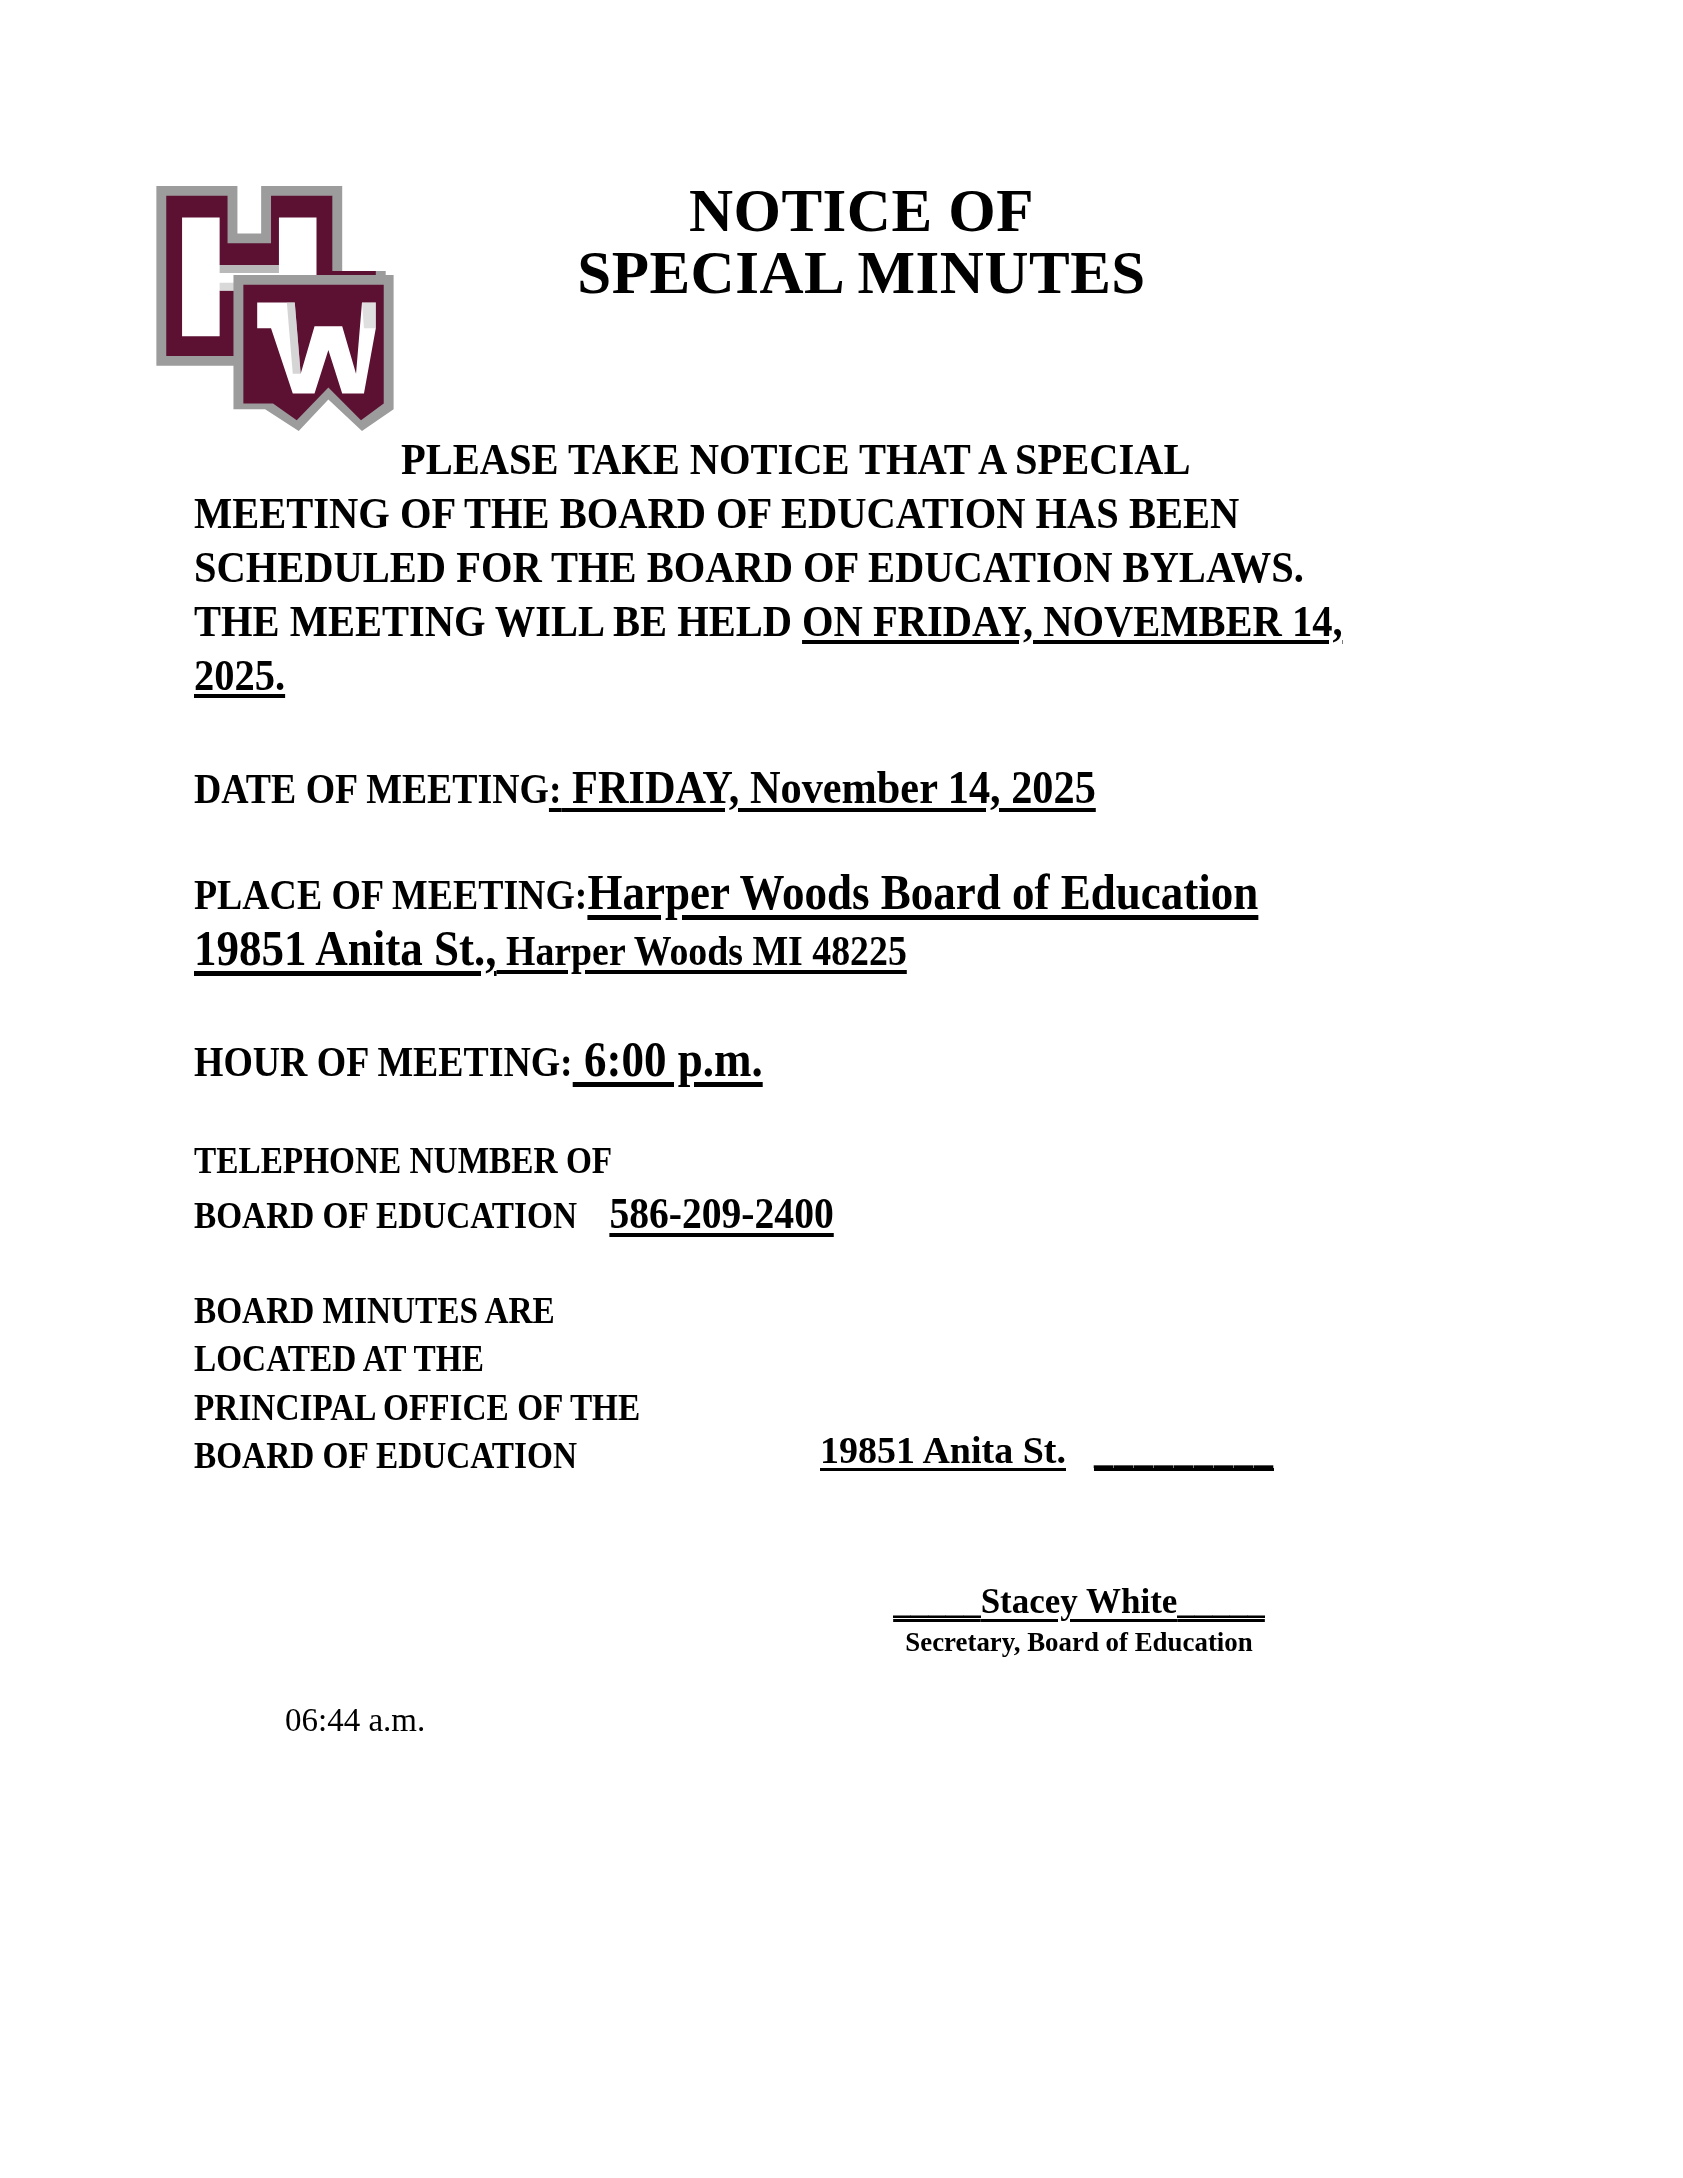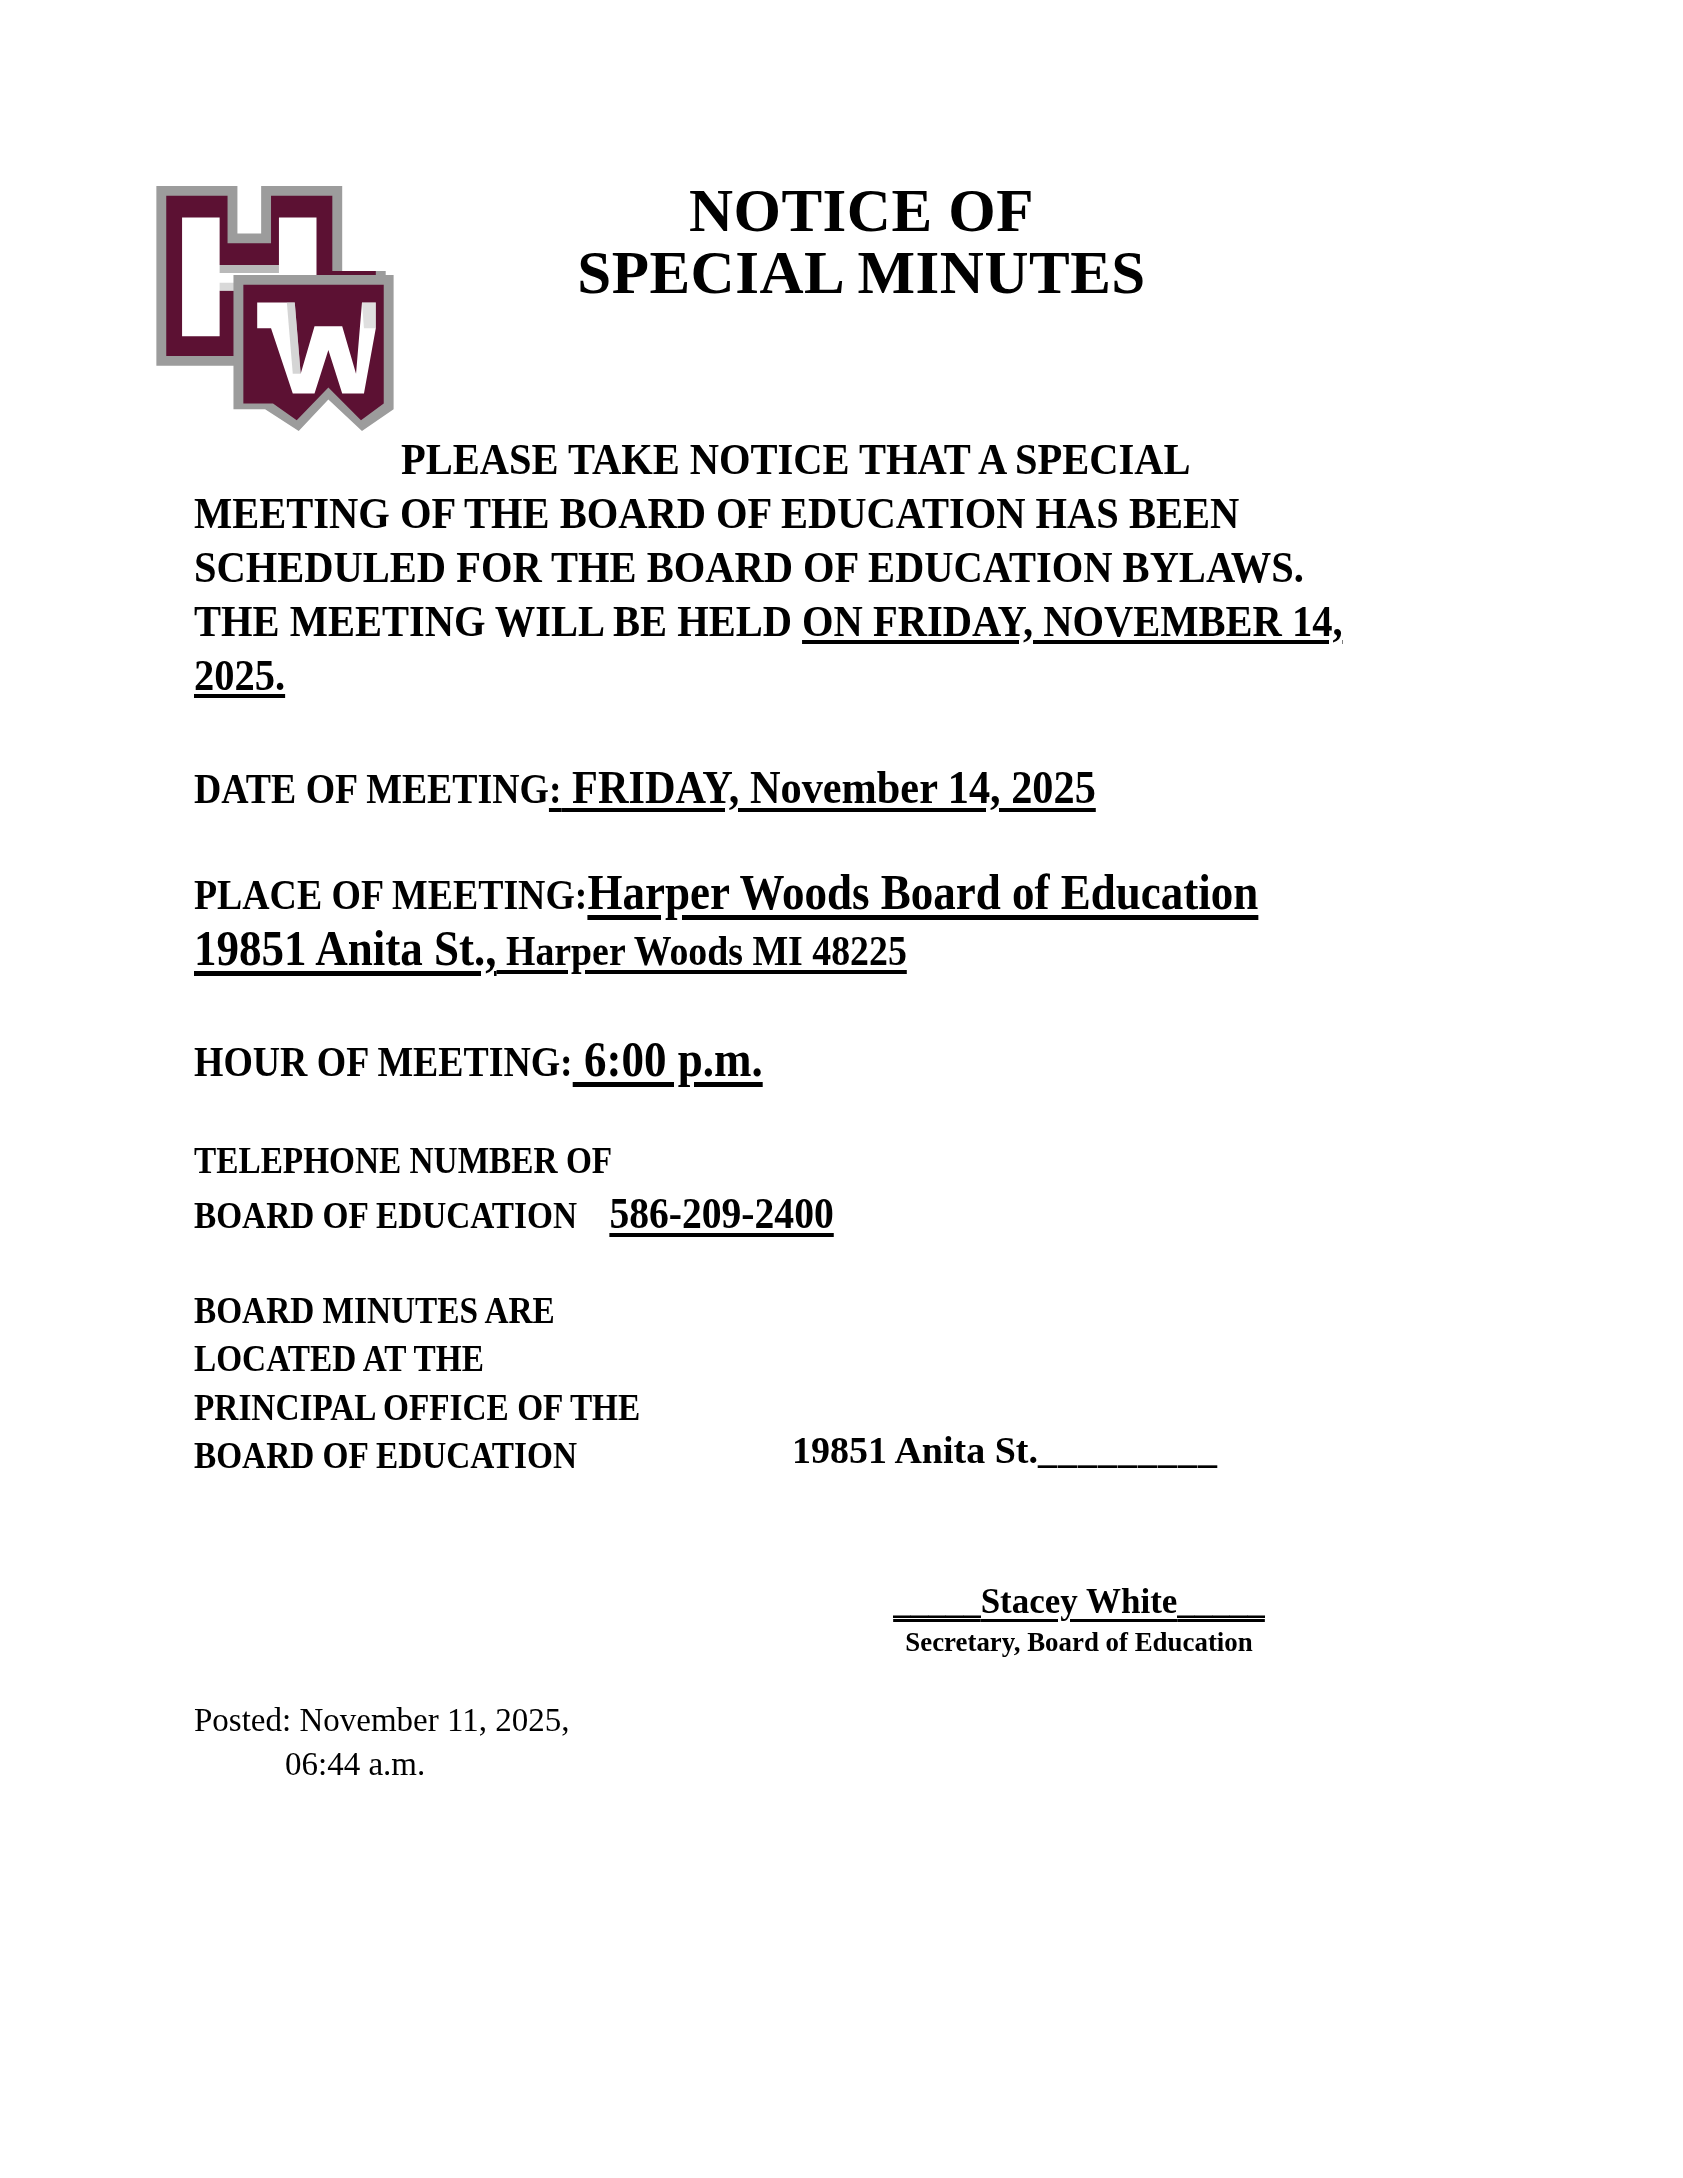--- a/index.html
+++ b/index.html
@@ -131,21 +131,23 @@
   .addr-block {
     position: absolute;
     left: 792px;
     top: 1426px;
     font-weight: bold;
     font-size: 38px;
     line-height: 1.30;
     white-space: nowrap;
   }
   .addr-block .ln {
+    text-decoration: underline;
     text-underline-offset: 5px;
+    margin-left: 28px;
   }
   .addr-block .pad1 { letter-spacing: 1px; }
 
   .sig-block {
     position: absolute;
     left: 871px;
     top: 1582px;
     width: 416px;
     text-align: center;
   }
@@ -296,18 +298,17 @@
   </div>
 
   <div class="sig-block">
     <div class="sig-name">
       <span>_____</span><span>Stacey White</span><span>_____</span>
     </div>
     <div class="sig-role">Secretary, Board of Education</div>
   </div>
 
   <div class="posted">
-    <div>Posted: November 11, 2025,</div>
     <div class="l2">06:44 a.m.</div>
   </div>
 
 </div>
 
 
 </body></html>

